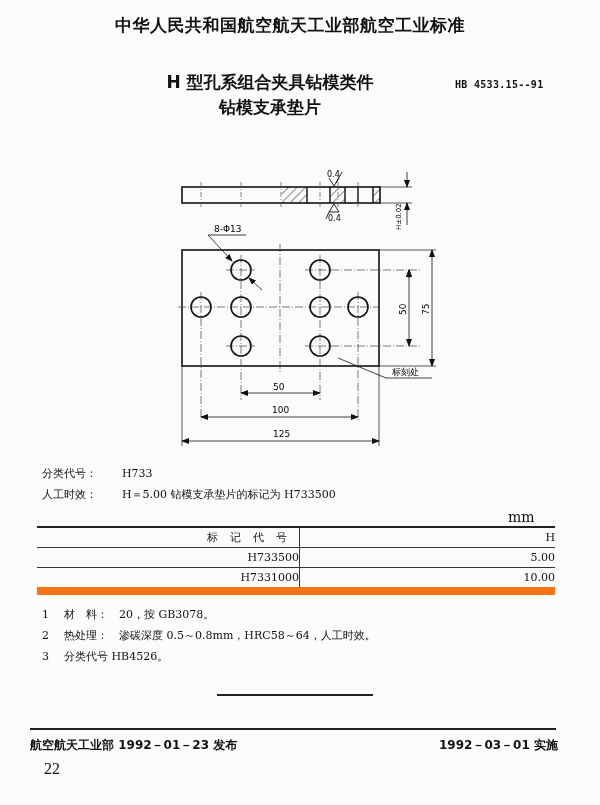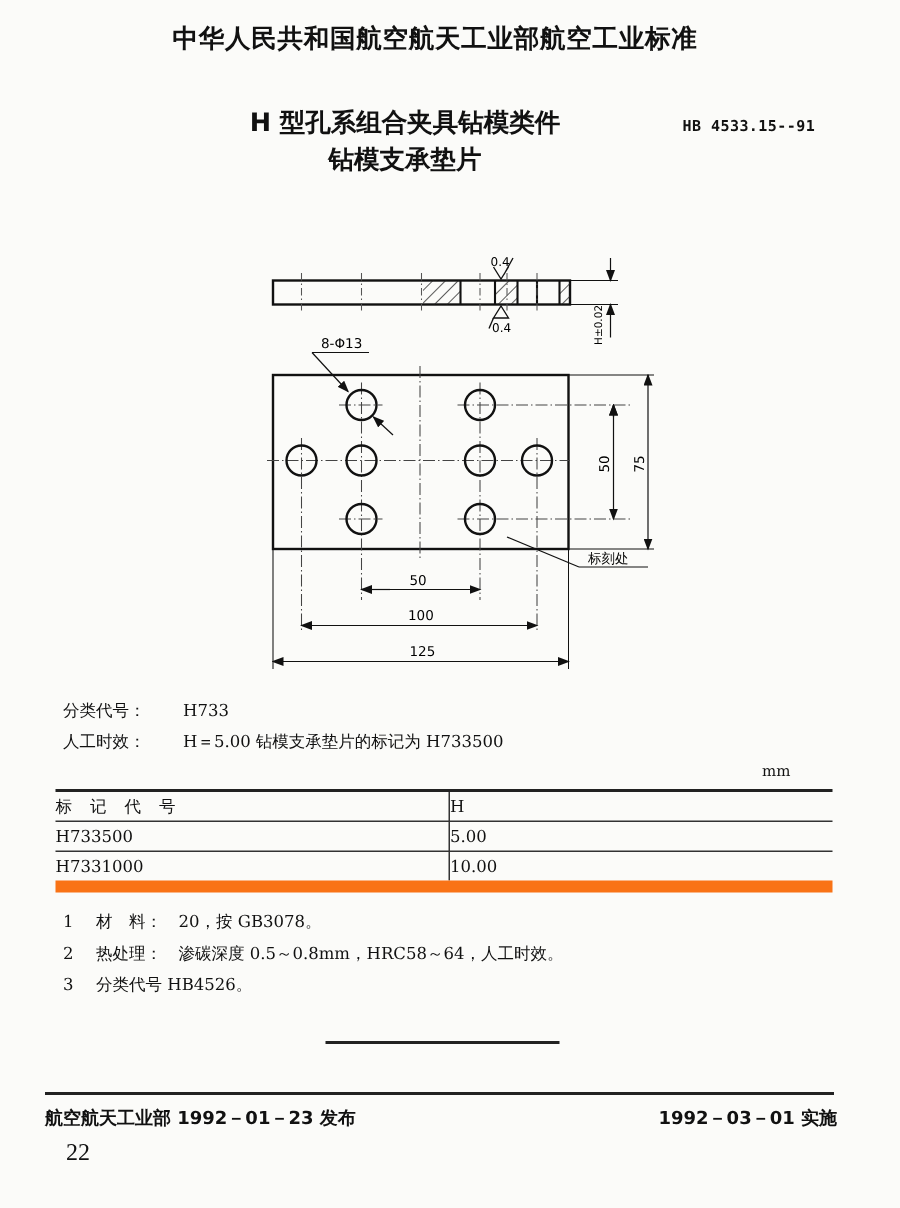--- a/index.html
+++ b/index.html
@@ -8,26 +8,26 @@
     background: #fbfbf9; color: #111;
     font-family: "DejaVu Sans", sans-serif;
   }
   .abs { position: absolute; }
   .org-title { left: 0; width: 580px; top: 14px; text-align: center; font-size: 17px; font-weight: bold; letter-spacing: 0.5px; }
   .doc-title { left: 140px; width: 260px; top: 70px; text-align: center; font-size: 17px; font-weight: bold; line-height: 25px; }
   .std-code { left: 436px; top: 79px; font-family: "DejaVu Sans Mono", monospace; font-size: 10px; font-weight: bold; letter-spacing: 0.3px; padding-left: 19px; }
   svg.drawing { position: absolute; left: 0; top: 0; }
   .info { left: 42px; font-family: "DejaVu Serif", serif; font-size: 11px; }
   .info .k { display: inline-block; width: 80px; }
-  .unit { left: 508px; top: 509px; font-family: "DejaVu Serif", serif; font-size: 10px; }
+  .unit { left: 508px; top: 509px; font-family: "DejaVu Serif", serif; font-size: 14px; }
   table.spec {
     position: absolute; left: 37px; top: 526px; width: 518px; border-collapse: collapse;
     font-family: "DejaVu Serif", serif; font-size: 11px;
   }
-  table.spec th, table.spec td { height: 19px; padding: 0; text-align: left; font-weight: normal; border-bottom: 1px solid #333; }
+  table.spec th, table.spec td { height: 19px; padding: 0; text-align: right; font-weight: normal; border-bottom: 1px solid #333; }
   table.spec tr:first-child th { border-top: 2px solid #222; }
   table.spec tr:last-child td { border-bottom: 8px solid #f97316; }
   table.spec .c1 { width: 262px; border-right: 1px solid #333; }
   table.spec th.c1 { letter-spacing: 12px; }
   .notes { left: 42px; top: 604px; font-family: "DejaVu Serif", serif; font-size: 11px; line-height: 21px; }
   .notes .n { display: inline-block; width: 22px; }
   .footer-l { left: 30px; top: 737px; font-size: 12px; font-weight: bold; }
   .footer-r { right: 42px; top: 737px; font-size: 12px; font-weight: bold; }
   .pagenum { left: 44px; top: 760px; font-size: 16px; font-family: Liberation Serif, serif; }
   .rule { background: #222; }

